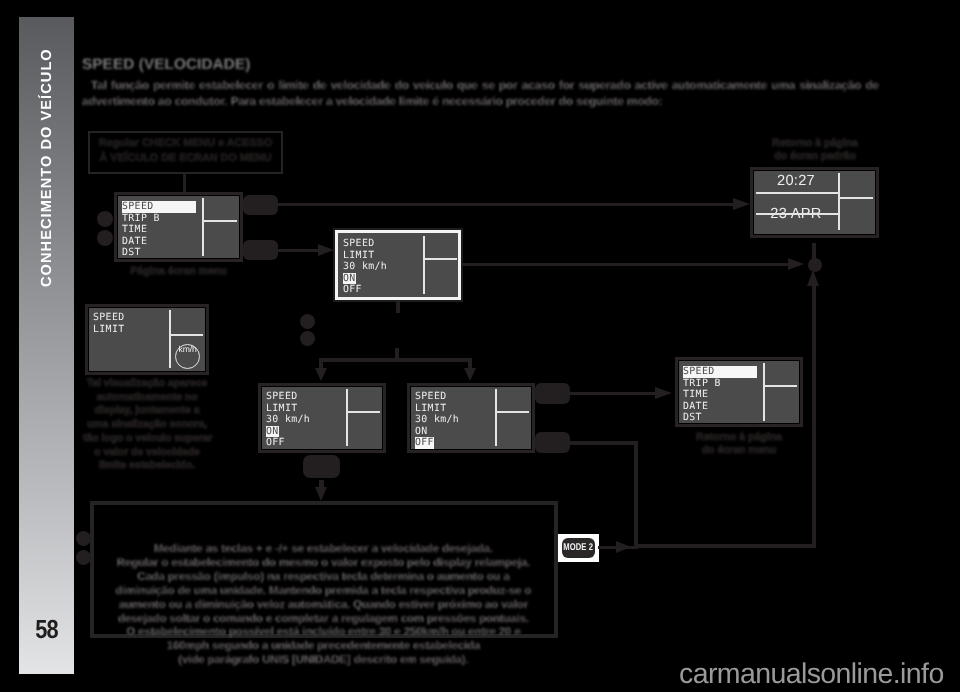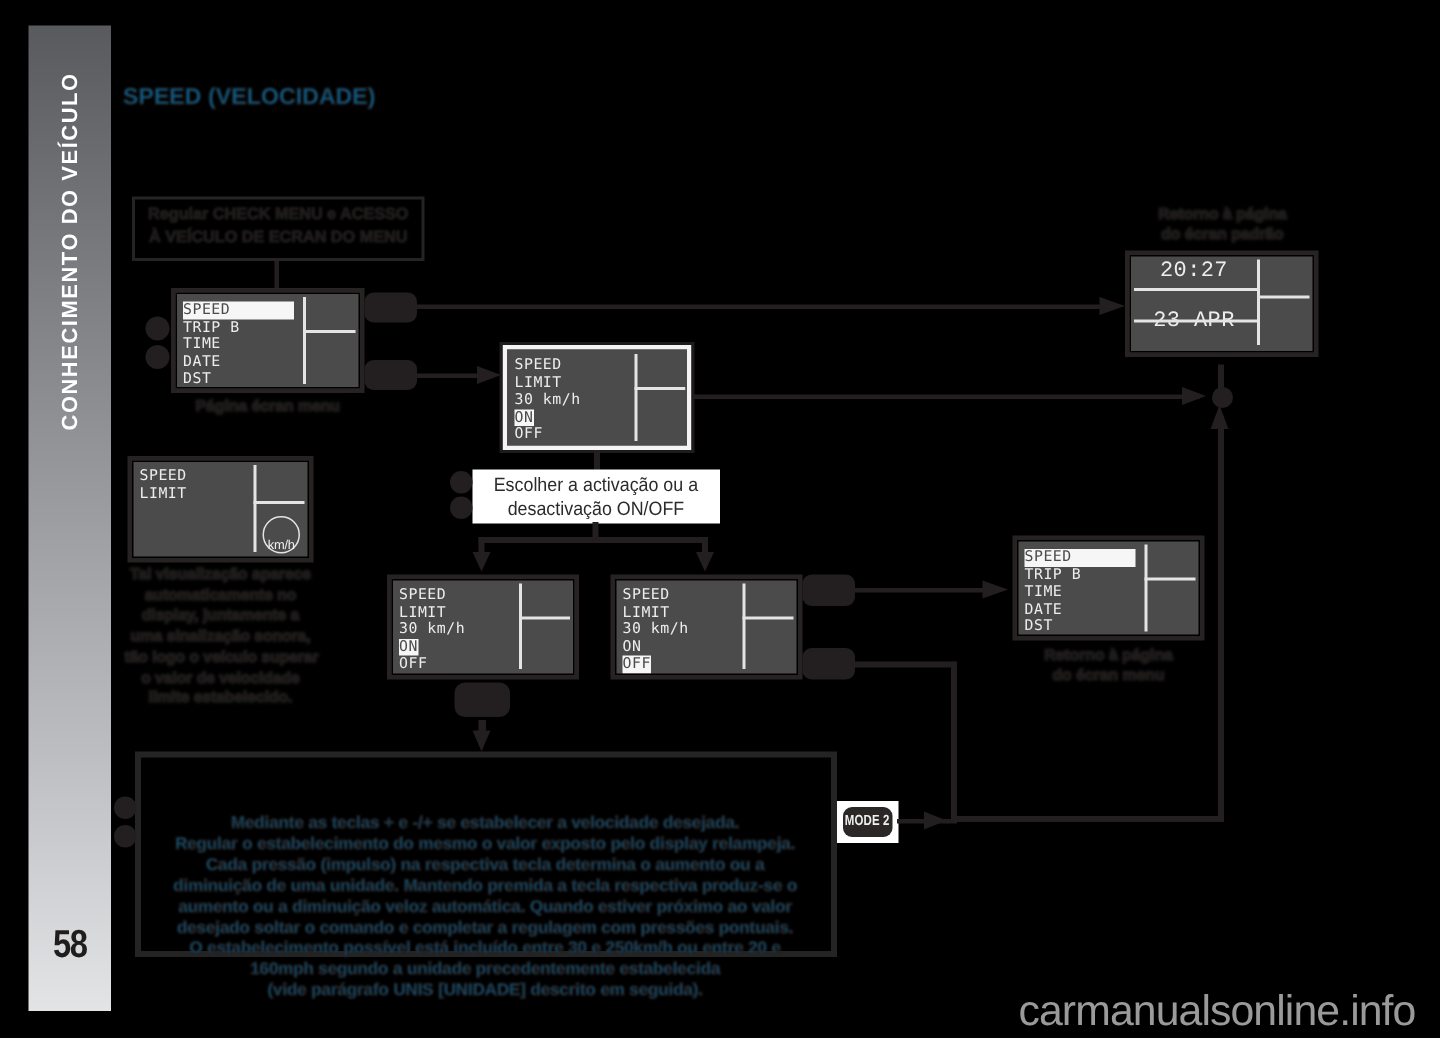--- a/index.html
+++ b/index.html
@@ -13,21 +13,21 @@
   .sidebar-title{position:absolute;left:0;top:0;width:657px;height:55px;
         transform:rotate(-90deg) translate(-657px,0);transform-origin:0 0;
         display:flex;align-items:center;justify-content:flex-start;
         color:#fff;font-weight:bold;font-size:14.6px;letter-spacing:1.05px;
         padding-left:387px;box-sizing:border-box;white-space:nowrap;}
   .page-number{position:absolute;left:0;top:597px;width:55px;text-align:center;
         color:#201d1d;font-weight:bold;font-size:26px;letter-spacing:-1.2px;
         transform:scaleX(0.84);}
 
   
-  .blur{color:#0369a1;filter:blur(0.85px);-webkit-text-stroke:0.85px #211d1d;}
+  .blur{color:#a3a3a3;filter:blur(0.85px);-webkit-text-stroke:0.85px #211d1d;}
   .blur2{color:#211d1d;filter:blur(0.8px);-webkit-text-stroke:0.7px #211d1d;}
   .blur3{color:#211d1d;filter:blur(1.05px);-webkit-text-stroke:1.0px #211d1d;}
   .sec-title{position:absolute;left:82px;top:56px;font-weight:bold;font-size:15.3px;
              letter-spacing:0.1px;}
   .intro{position:absolute;left:82px;top:78px;width:797px;font-weight:bold;font-size:11.6px;
          line-height:15.5px;text-align:justify;text-indent:9px;}
 
   
   .lcdwrap{position:absolute;box-sizing:border-box;background:#272323;padding:3px;}
   .lcdwrap.white{background:#f4f4f4;outline:2px solid #1e1b1b;outline-offset:0;}
@@ -35,21 +35,21 @@
           border:1px solid #000;background:#4b4b4b;overflow:hidden;}
   .lcdwrap.white .lcdscr{border:1px solid #4b4b4b;}
   .lcd-rows{position:absolute;left:4px;top:4px;}
   .lcd-row{font-family:"DejaVu Sans Mono","Liberation Mono",monospace;
            color:#ededed;font-size:9.9px;line-height:11.5px;height:11.5px;
            letter-spacing:0.35px;white-space:pre;}
   .lcd-row > i{font-style:normal;display:inline-block;}
   .lcd-row.hl > i{background:#f6f6f6;color:#4b4b4b;}
   .lcd-rows.wide .lcd-row.hl{background:#f6f6f6;color:#4b4b4b;}
   .lcd-rows.wide .lcd-row.hl > i{background:none;color:#4b4b4b;}
-  .lcd-row-std{font-family:Liberation Mono, monospace;
+  .lcd-row-std{font-family:Liberation Sans, sans-serif;
            color:#ededed;font-size:14.6px;line-height:21px;height:33px;
            letter-spacing:0.3px;white-space:pre;text-align:center;}
   .lcd-row-std s{text-decoration:none;font-size:10.6px;}
   .lcd-row-std u{text-decoration:none;font-size:7.4px;vertical-align:2px;letter-spacing:0;}
   .vline{position:absolute;background:#e4e4e4;width:1.6px;}
   .hline{position:absolute;background:#e4e4e4;height:1.6px;}
 
   
   .cap{position:absolute;text-align:center;font-weight:bold;font-size:10.5px;line-height:11.2px;
        white-space:pre;}
@@ -72,20 +72,21 @@
 <body>
 
 <div class="page">
 
   <div class="sidebar">
     <div class="sidebar-title">CONHECIMENTO DO VEÍCULO</div>
     <div class="page-number">58</div>
   </div>
 
   <div class="sec-title blur">SPEED (VELOCIDADE)</div>
+  <div class="intro blur">Tal função permite estabelecer o limite de velocidade do veículo que se por acaso for superado active automaticamente uma sinalização de advertimento ao condutor. Para estabelecer a velocidade limite é necessário proceder do seguinte modo:</div>
 
   <div class="darkbox" style="left:88px;top:131px;width:195px;height:43px;"></div>
   <div class="cap blur2" style="left:88px;top:138px;width:195px;font-size:10.8px;">Regular CHECK MENU e ACESSO</div>
   <div class="cap blur2" style="left:88px;top:153px;width:195px;font-size:10.8px;">À VEÍCULO DE ECRAN DO MENU</div>
   <div class="ln" style="left:183px;top:174px;width:3px;height:19px;"></div>
 
   <div class="lcdwrap" style="left:114px;top:192px;width:129px;height:70px;">
     <div class="lcdscr">
       <div class="lcd-rows wide" style="width:74px;top:5px;">
           <div class="lcd-row hl"><i>SPEED</i></div>
@@ -140,24 +141,20 @@
           <div class="lcd-row"><i>30 km/h</i></div>
           <div class="lcd-row hl"><i>ON</i></div>
           <div class="lcd-row"><i>OFF</i></div>
         </div>
       <div class="vline" style="left:84px;top:2px;height:58px;"></div>
       <div class="hline" style="left:84px;top:24px;width:34px;"></div>
     </div>
   </div>
 
   <div class="ln" style="left:396px;top:300px;width:4px;height:13px;"></div>
-  <div class="whitebox" style="left:315px;top:313px;width:165px;height:36px;">
-    <div>Escolher a activação ou a</div>
-    <div>desactivação ON/OFF</div>
-  </div>
   <div class="dot" style="left:300px;top:314px;width:15px;height:15px;"></div>
   <div class="dot" style="left:300px;top:331px;width:15px;height:15px;"></div>
 
   <div class="ln" style="left:812px;top:243px;width:4px;height:22px;"></div>
   <div class="dot" style="left:808px;top:258px;width:14px;height:14px;"></div>
   <div class="ln" style="left:462px;top:263px;width:338px;height:3px;"></div>
   <div style="position:absolute;left:788px;top:258px;width:0;height:0;
               border-top:6.5px solid transparent;border-bottom:6.5px solid transparent;
               border-left:16px solid #231f20;"></div>
   <div class="ln" style="left:812px;top:285px;width:4px;height:262px;"></div>
@@ -170,21 +167,21 @@
 
   <div class="lcdwrap" style="left:85px;top:304px;width:124px;height:71px;">
     <div class="lcdscr">
       <div class="lcd-rows" style="width:74px;">
           <div class="lcd-row"><i>SPEED</i></div>
           <div class="lcd-row"><i>LIMIT</i></div>
         </div>
       <div class="vline" style="left:80px;top:2px;height:58px;"></div>
       <div class="hline" style="left:80px;top:26px;width:34px;"></div>
       <div style="position:absolute;left:86px;top:36px;width:25px;height:25px;border:1.6px solid #e4e4e4;
-                  border-radius:50%;box-sizing:border-box;display:flex;align-items:flex-end;justify-content:center;">
+                  border-radius:50%;box-sizing:border-box;display:flex;align-items:flex-start;justify-content:center;">
         <span style="color:#ededed;font-size:8.6px;font-family:'Liberation Sans',sans-serif;line-height:1;letter-spacing:-0.15px;">km/h</span>
       </div>
     </div>
   </div>
   <div class="cap blur3" style="left:83px;top:377px;width:128px;font-size:10.4px;line-height:13.7px;">Tal visualização aparece
 automaticamente no
 display, juntamente a
 uma sinalização sonora,
 tão logo o veículo superar
 o valor de velocidade

